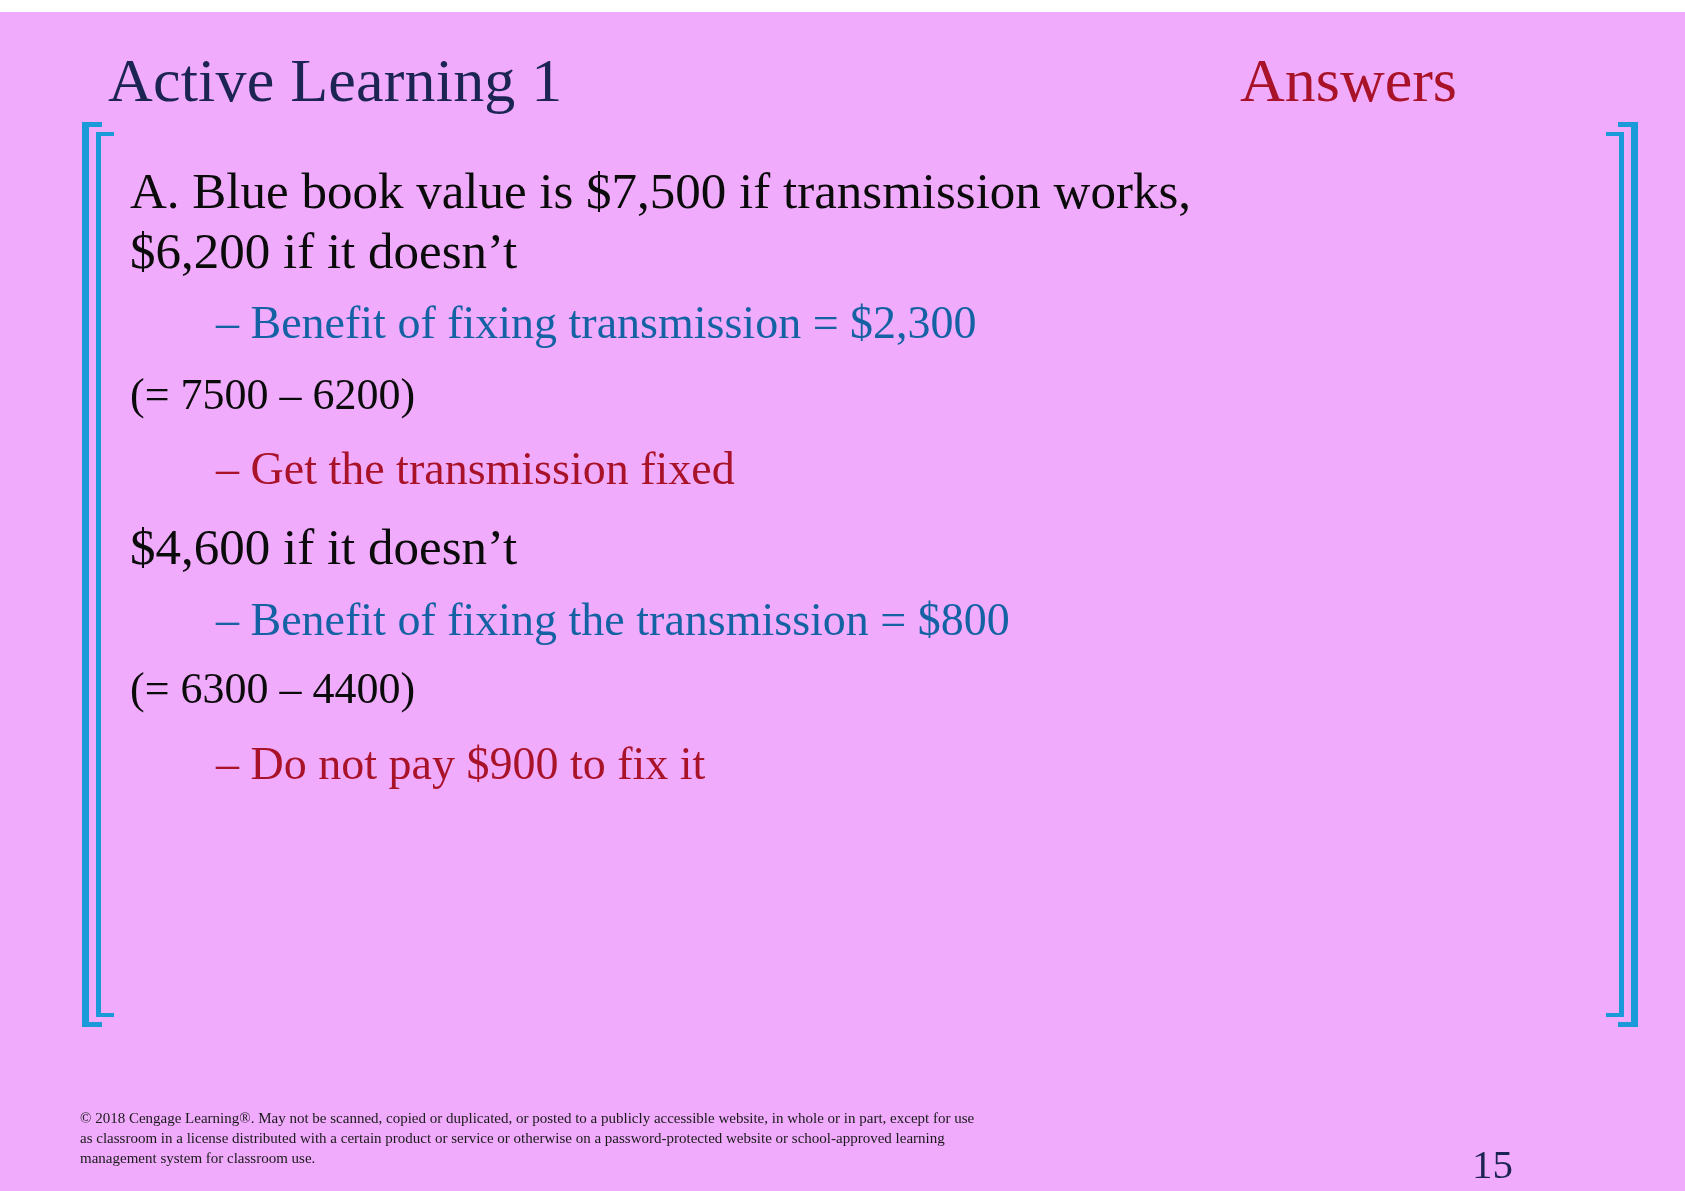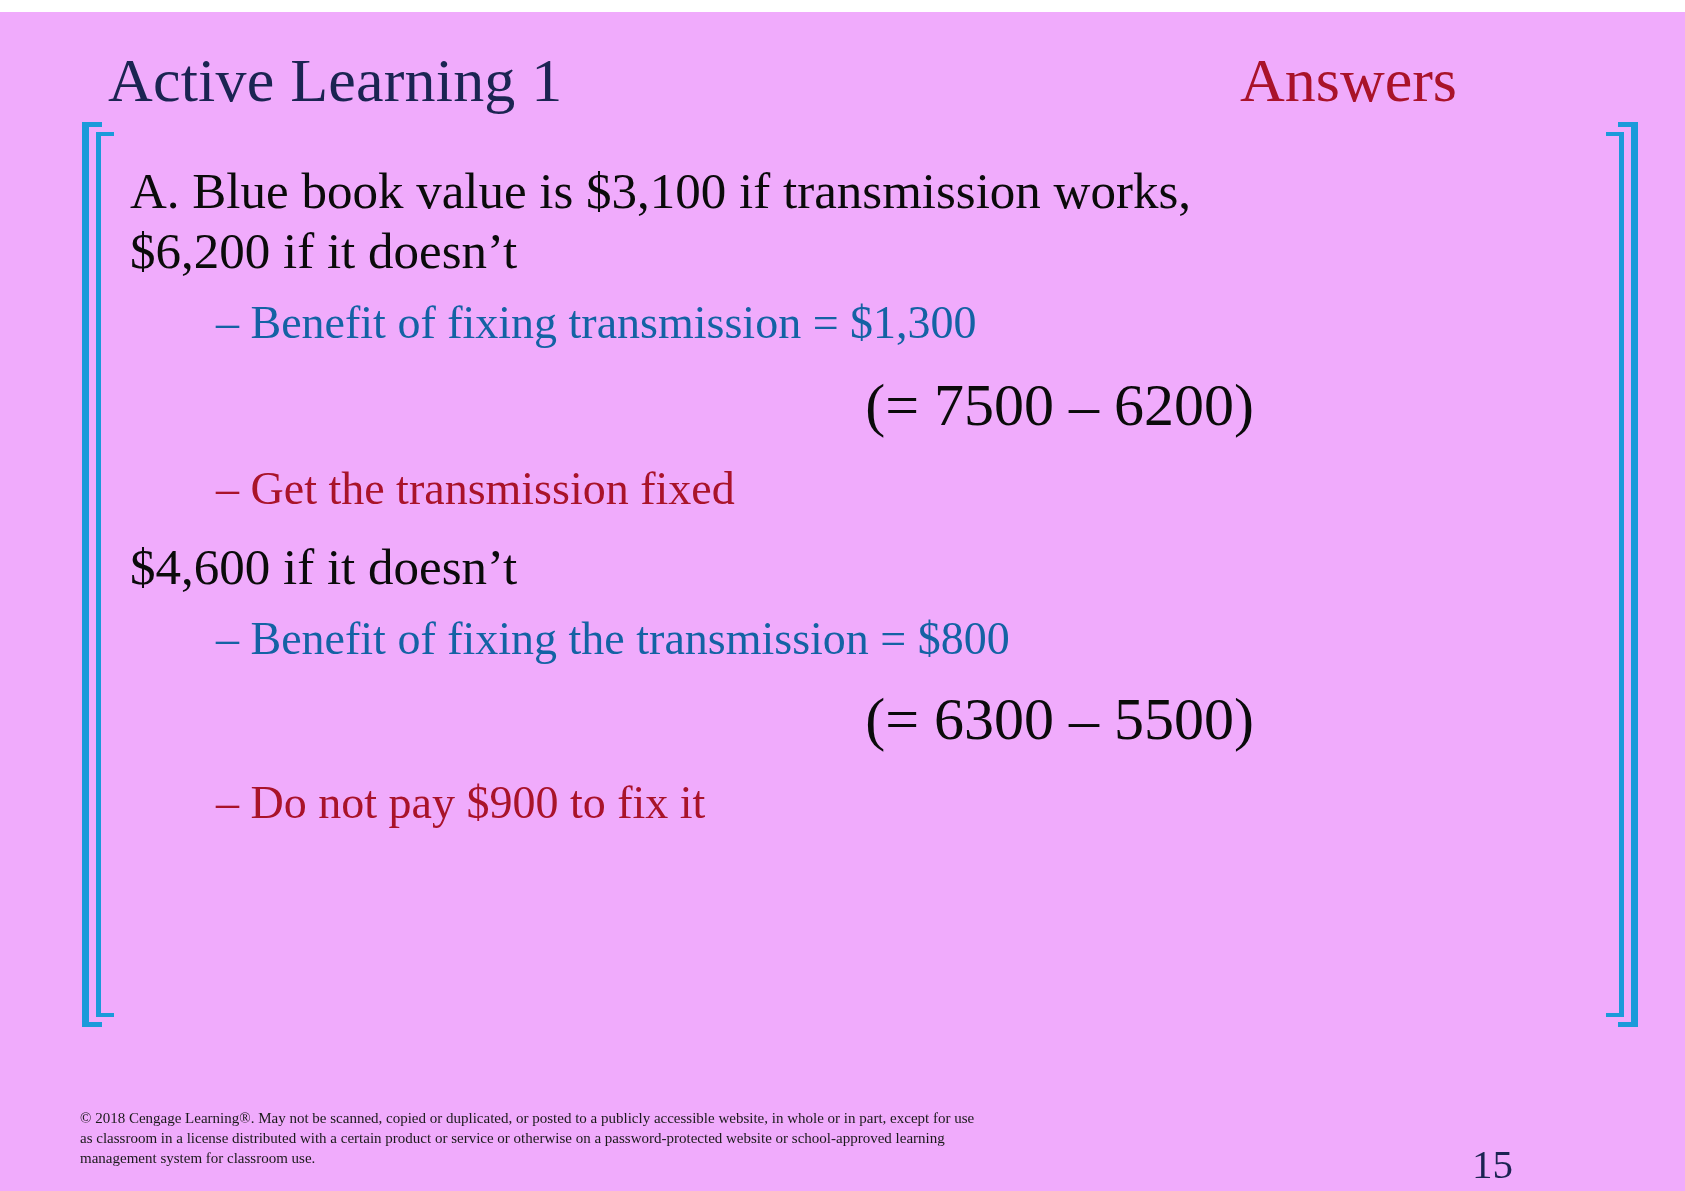--- a/index.html
+++ b/index.html
@@ -95,24 +95,24 @@
     line-height: 1.17;
     margin: 0;
   }
   .lvl3 {
     font-size: 46px;
     line-height: 1.2;
     margin: 0;
     padding-left: 86px;
   }
   .calc {
-    font-size: 60px;
+    font-size: 44px;
     line-height: 1.2;
     margin: 0;
-    text-align: right;
+    text-align: left;
     padding-right: 296px;
   }
   .c-blue  { color: #1462a4; }
   .c-black { color: #0b0b0b; }
   .c-red   { color: #a9132a; }
 
   .sp-a { height: 22px; }
   .sp-b { height: 14px; }
   .sp-c { height: 18px; }
   .sp-d { height: 20px; }
@@ -174,46 +174,46 @@
   <div class="bracket bracket-right">
     <span class="outer"></span>
     <span class="inner"></span>
   </div>
 
   <div class="body-area">
 
 
     <div class="sp-a"></div>
 
-    <p class="line lvl2 c-black">A. Blue book value is $3,100 if transmission works,</p>
+    <p class="line lvl2 c-black">A. Blue book value is $7,500 if transmission works,</p>
     <p class="line lvl2 c-black">$6,200 if it doesn’t</p>
 
     <div class="sp-b"></div>
 
-    <p class="line lvl3 c-blue">– Benefit of fixing transmission = $1,300</p>
+    <p class="line lvl3 c-blue">– Benefit of fixing transmission = $2,300</p>
 
     <div class="sp-c"></div>
 
     <p class="line calc c-black">(= 7500 – 6200)</p>
 
     <div class="sp-d"></div>
 
     <p class="line lvl3 c-red">– Get the transmission fixed</p>
 
     <div class="sp-e"></div>
 
     <p class="line lvl2 c-black">$4,600 if it doesn’t</p>
 
     <div class="sp-f"></div>
 
     <p class="line lvl3 c-blue">– Benefit of fixing the transmission = $800</p>
 
     <div class="sp-g"></div>
 
-    <p class="line calc c-black">(= 6300 – 5500)</p>
+    <p class="line calc c-black">(= 6300 – 4400)</p>
 
     <div class="sp-h"></div>
 
     <p class="line lvl3 c-red">– Do not pay $900 to fix it</p>
   </div>
 
   <div class="footer">
     <div>© 2018 Cengage Learning®. May not be scanned, copied or duplicated, or posted to a publicly accessible website, in whole or in part, except for use</div>
     <div>as classroom in a license distributed with a certain product or service or otherwise on a password-protected website or school-approved learning</div>
     <div>management system for classroom use.</div>

